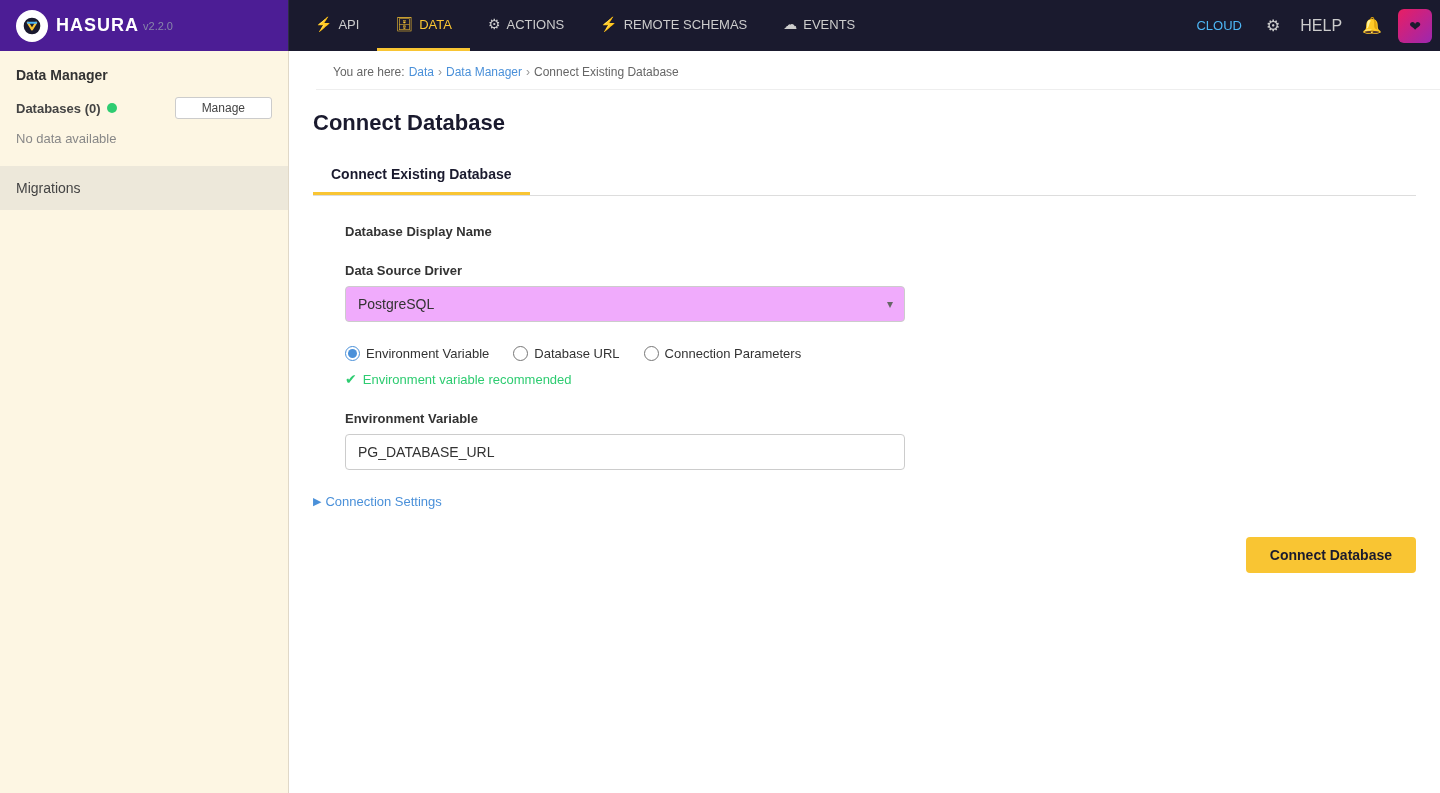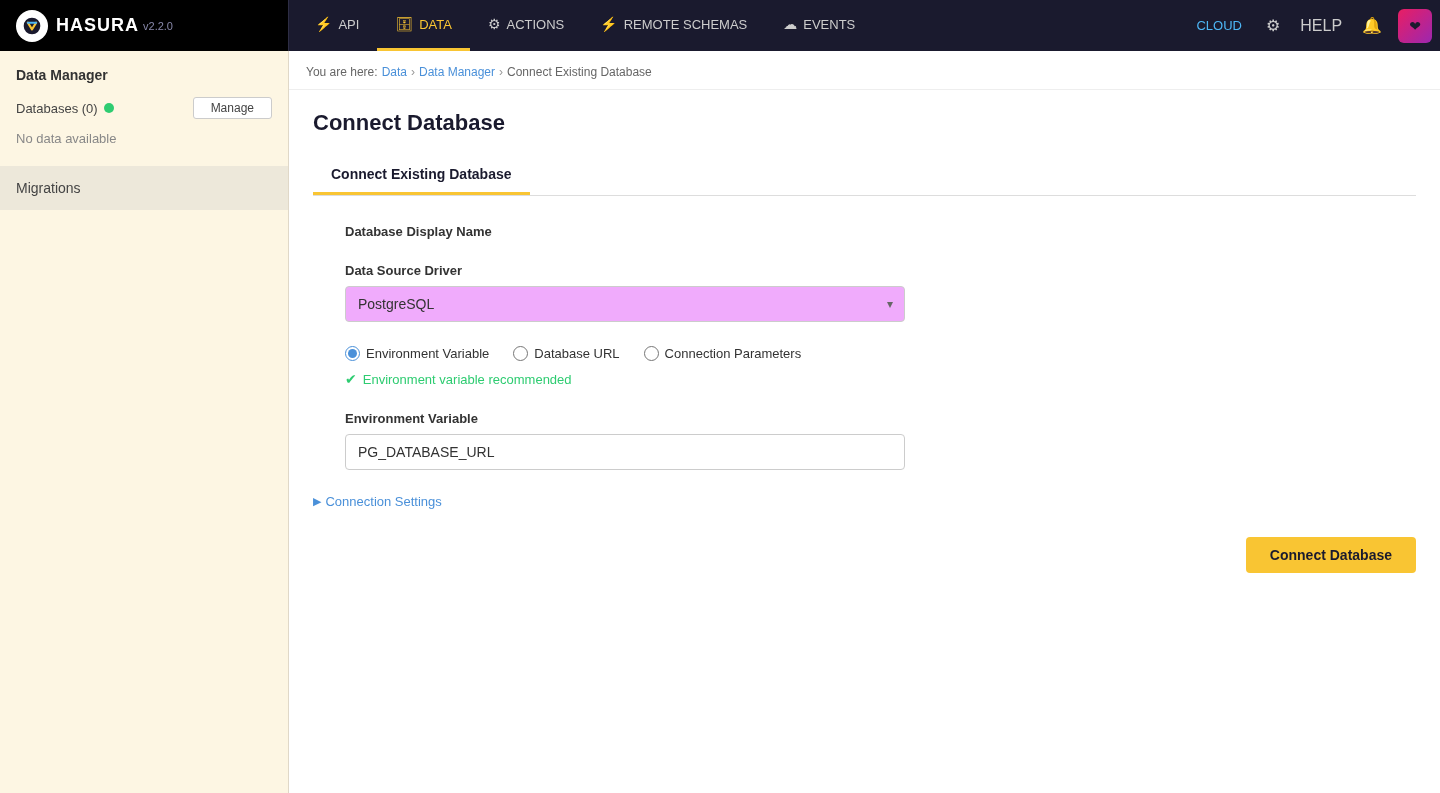--- a/index.html
+++ b/index.html
@@ -5,21 +5,21 @@
     * { box-sizing: border-box; margin: 0; padding: 0; }
     body { font-family: -apple-system, BlinkMacSystemFont, 'Segoe UI', sans-serif; font-size: 14px; background: #f8f8f8; color: #1a1a2e; }
 
     
     .topnav {
       display: flex; align-items: center; background: #1a1a2e; height: 51px;
       padding: 0 0 0 0; position: fixed; top: 0; left: 0; right: 0; z-index: 100;
     }
     .topnav-logo {
       display: flex; align-items: center; width: 289px; padding: 0 16px;
-      background: #000000; height: 100%; border-right: 1px solid #2d2d44;
+      background: #4c1d95; height: 100%; border-right: 1px solid #2d2d44;
     }
     .logo-icon {
       width: 32px; height: 32px; background: #fff; border-radius: 50%;
       display: flex; align-items: center; justify-content: center; margin-right: 8px; flex-shrink: 0;
     }
     .logo-icon svg { width: 20px; height: 20px; }
     .logo-text { color: #fff; font-weight: 700; font-size: 18px; letter-spacing: 1px; }
     .logo-version { color: #8888aa; font-size: 11px; margin-left: 4px; }
     .nav-items { display: flex; align-items: center; flex: 1; height: 100%; padding-left: 8px; }
     .nav-item {
@@ -49,38 +49,39 @@
       width: 289px; background: #fdf6e3; border-right: 1px solid #e0d8c8;
       flex-shrink: 0; overflow-y: auto; padding-top: 16px;
     }
     .sidebar-section-title {
       font-size: 14px; font-weight: 600; color: #333; padding: 0 16px 10px;
     }
     .sidebar-row {
       display: flex; align-items: center; justify-content: space-between;
       padding: 4px 16px 8px;
     }
-    .sidebar-db-label { display: flex; align-items: center; gap: 6px; font-size: 13px; color: #444; }
+    .sidebar-db-label { display: flex; align-items: center; gap: 6px; font-size: 13px; color: #444; font-weight: bold; }
     .green-dot { width: 10px; height: 10px; background: #2ecc71; border-radius: 50%; flex-shrink: 0; }
     .manage-btn {
       border: 1px solid #ccc; background: #fff; color: #444; font-size: 12px;
-      padding: 3px 17px; border-radius: 3px; cursor: pointer;
+      padding: 3px 26px; border-radius: 3px; cursor: pointer;
     }
     .no-data { padding: 4px 16px 16px; font-size: 13px; color: #888; }
     .sidebar-migrations {
       background: #ede8da; padding: 14px 16px; margin-top: 4px; cursor: pointer;
     }
     .sidebar-migrations span { font-size: 14px; font-weight: 500; color: #444; }
 
     
     .main { flex: 1; overflow-y: auto; background: #fff; }
     .breadcrumb {
       padding: 14px 17px 10px; font-size: 12px; color: #666;
       display: flex; align-items: center; gap: 4px; border-bottom: 1px solid #eee;
       background: #fff;
+      margin-left: 27px;
     }
     .breadcrumb a { color: #4a90d9; text-decoration: none; }
     .breadcrumb-sep { color: #999; }
     .content-area { padding: 20px 24px 40px; }
     .page-title { font-size: 22px; font-weight: 600; color: #1a1a2e; margin-bottom: 20px; }
 
     
     .tabs { display: flex; border-bottom: 1px solid #ddd; margin-bottom: 28px; }
     .tab {
       padding: 10px 18px; font-size: 14px; cursor: pointer;

